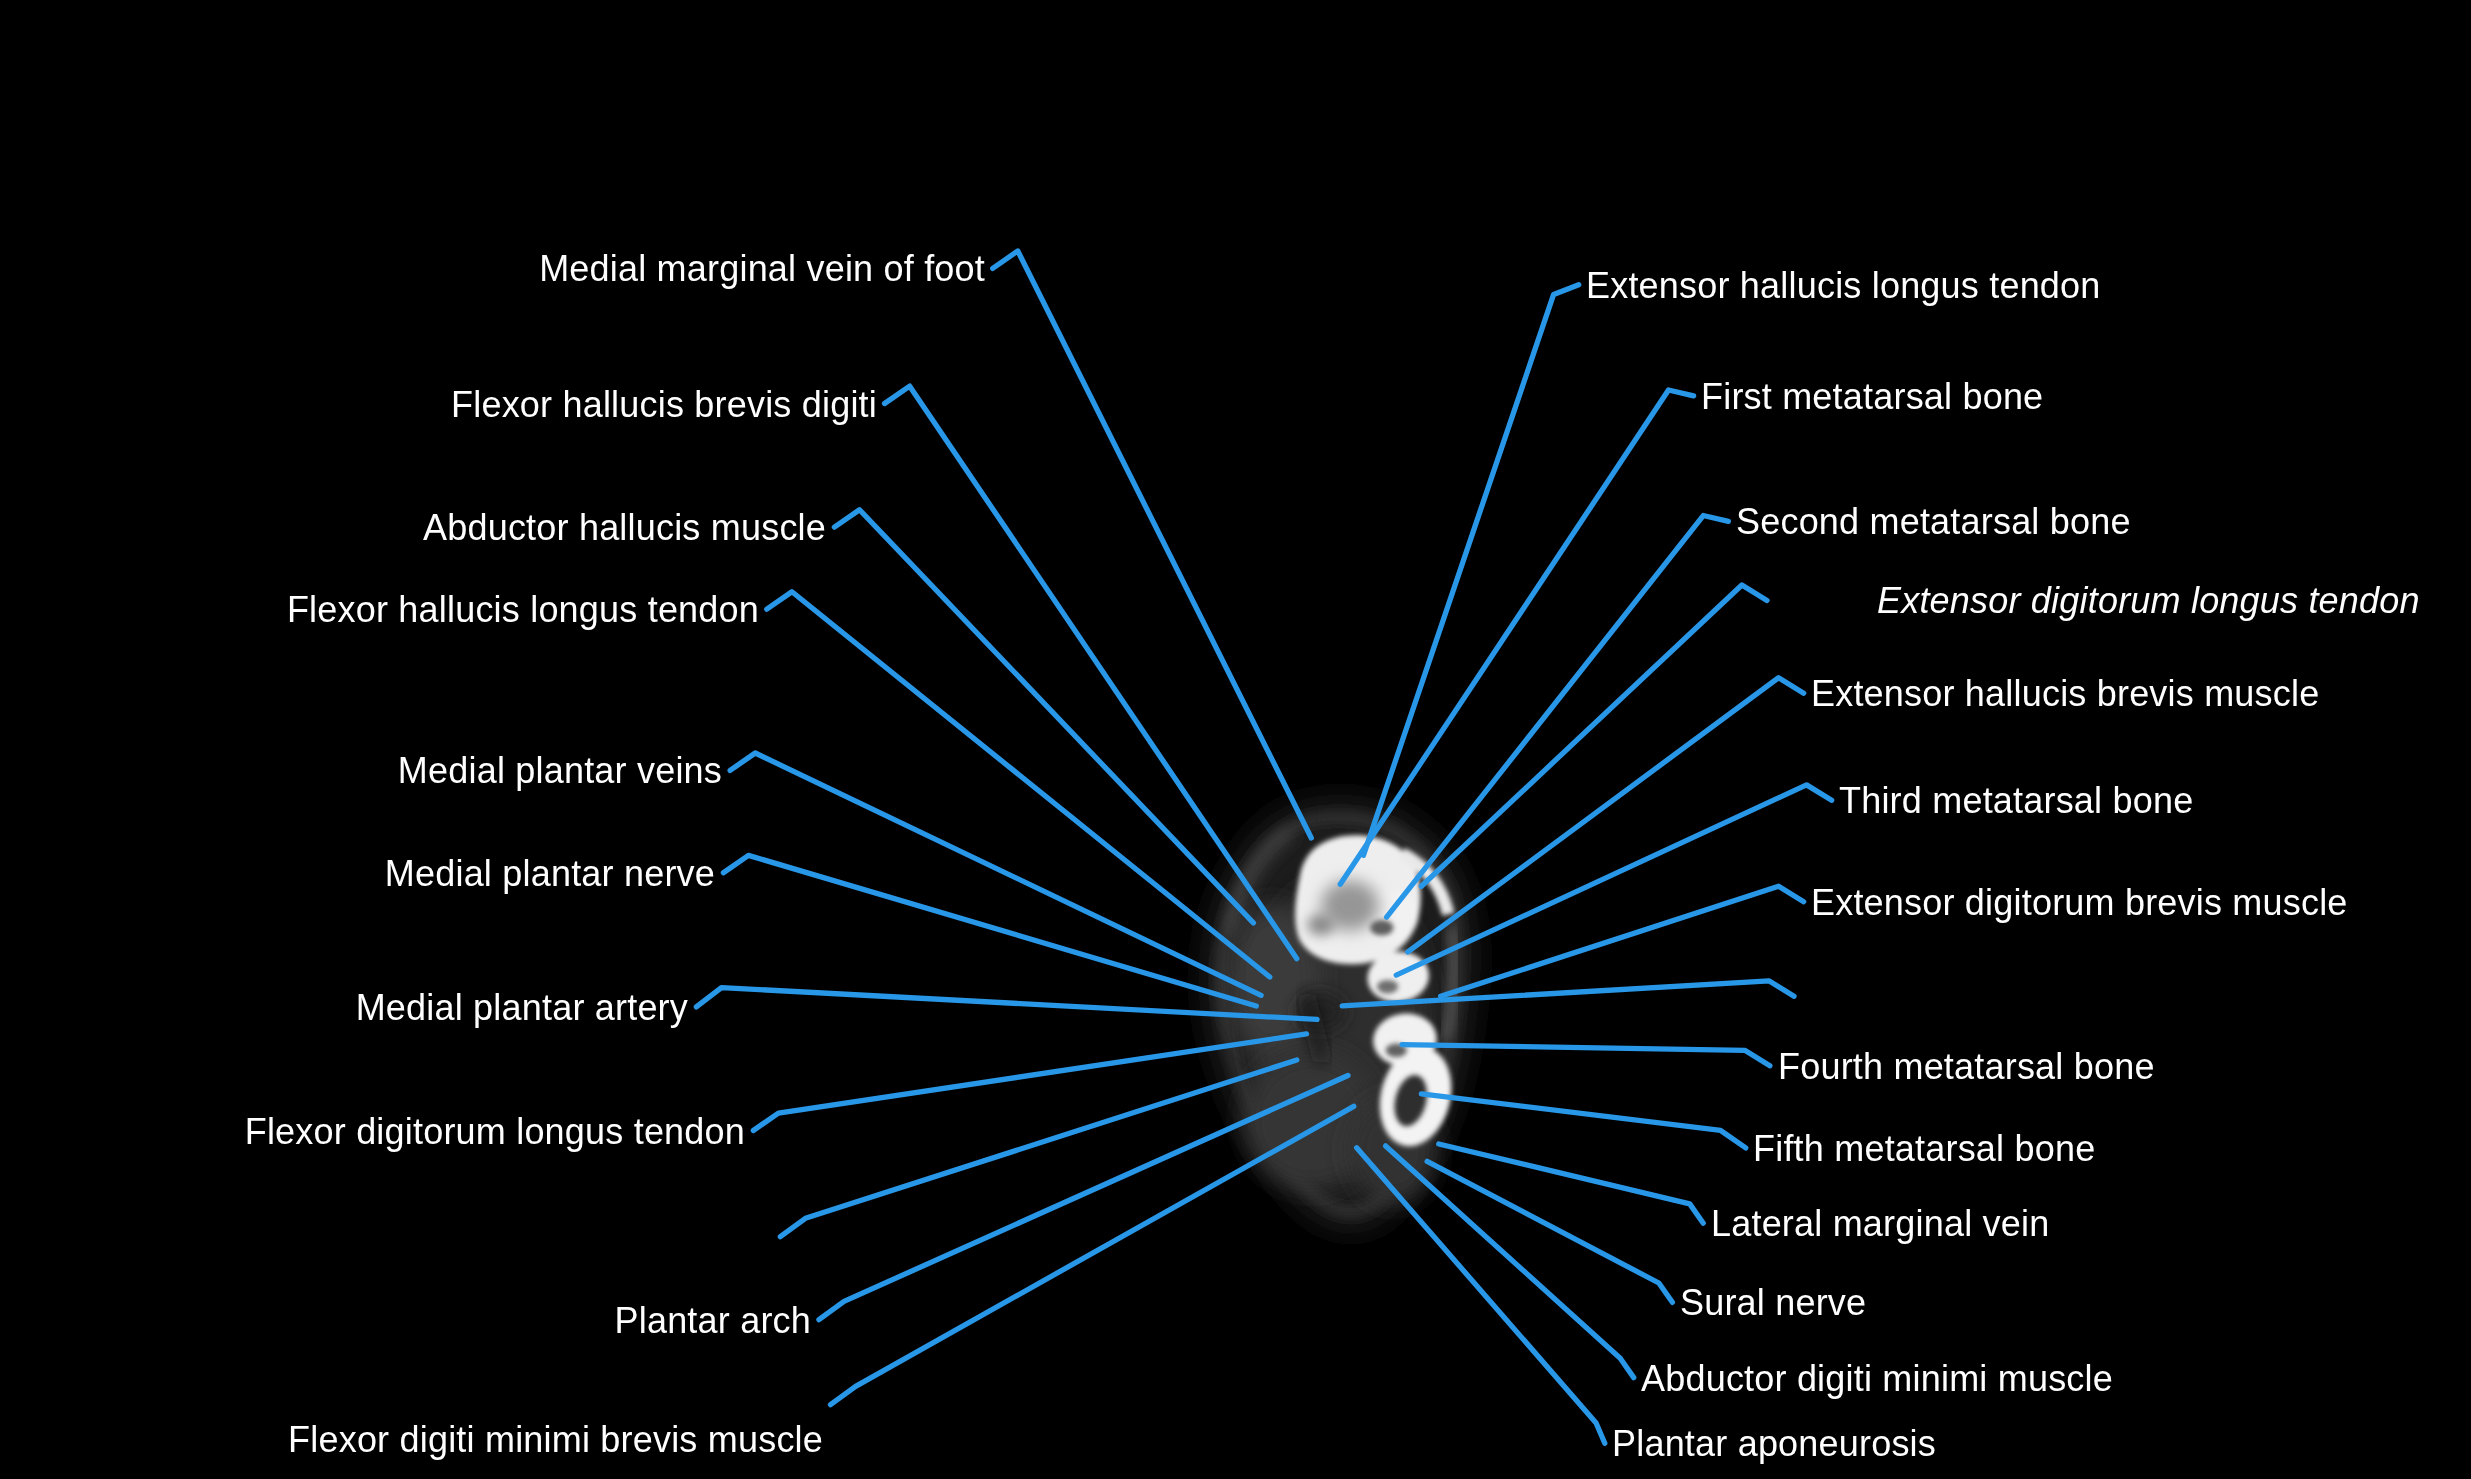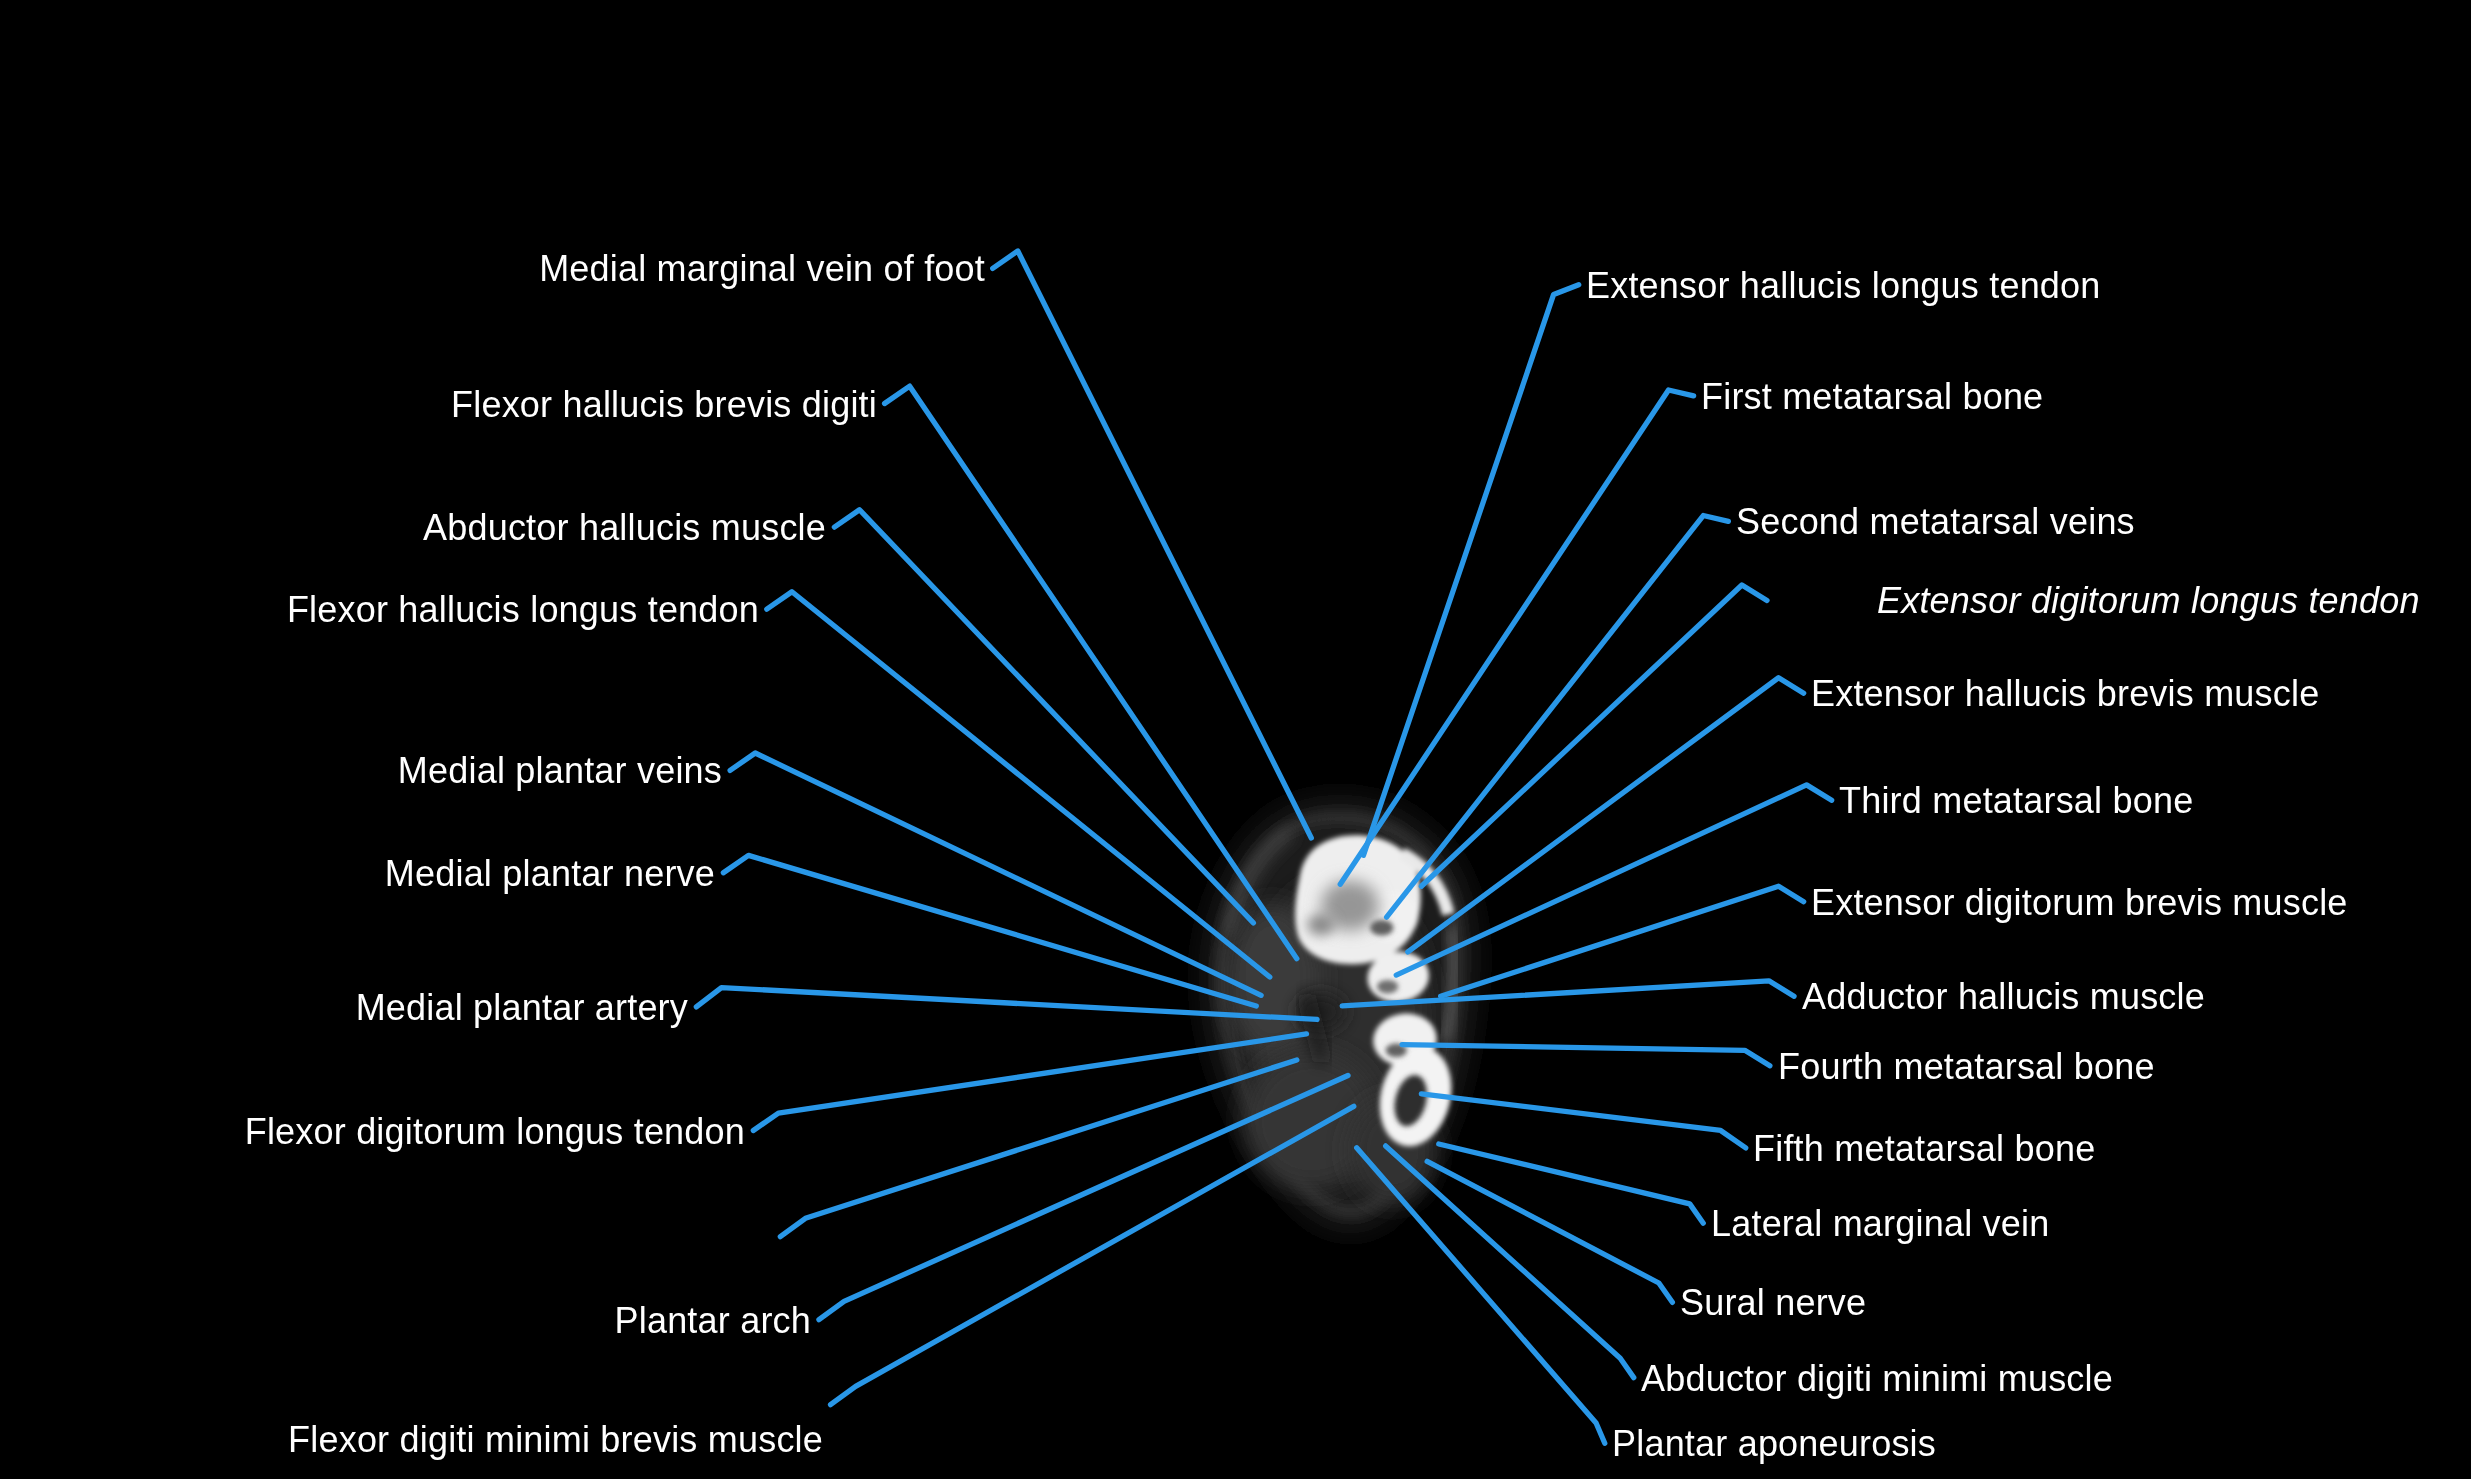--- a/index.html
+++ b/index.html
@@ -124,26 +124,25 @@
       <div class="label left" style="left: 826px; top: 529px;">Abductor hallucis muscle</div>
       <div class="label left" style="left: 759px; top: 611px;">Flexor hallucis longus tendon</div>
       <div class="label left" style="left: 722px; top: 772px;">Medial plantar veins</div>
       <div class="label left" style="left: 715px; top: 875px;">Medial plantar nerve</div>
       <div class="label left" style="left: 688px; top: 1009px;">Medial plantar artery</div>
       <div class="label left" style="left: 745px; top: 1133px; text-align: center;">Flexor digitorum longus tendon</div>
       <div class="label left" style="left: 811px; top: 1322px;">Plantar arch</div>
       <div class="label left" style="left: 823px; top: 1407px; margin-top: 34px;">Flexor digiti minimi brevis muscle</div>
       <div class="label right" style="left: 1586px; top: 287px;">Extensor hallucis longus tendon</div>
       <div class="label right" style="left: 1701px; top: 398px;">First metatarsal bone</div>
-      <div class="label right" style="left: 1736px; top: 523px;">Second metatarsal veins</div>
+      <div class="label right" style="left: 1736px; top: 523px;">Second metatarsal bone</div>
       <div class="label right" style="left: 1877px; top: 602px; font-style: italic;">Extensor digitorum longus tendon</div>
       <div class="label right" style="left: 1811px; top: 695px;">Extensor hallucis brevis muscle</div>
       <div class="label right" style="left: 1839px; top: 802px;">Third metatarsal bone</div>
       <div class="label right" style="left: 1811px; top: 904px;">Extensor digitorum brevis muscle</div>
-      <div class="label right" style="left: 1802px; top: 998px;">Adductor hallucis muscle</div>
       <div class="label right" style="left: 1778px; top: 1068px;">Fourth metatarsal bone</div>
       <div class="label right" style="left: 1753px; top: 1150px;">Fifth metatarsal bone</div>
       <div class="label right" style="left: 1711px; top: 1225px;">Lateral marginal vein</div>
       <div class="label right" style="left: 1680px; top: 1304px;">Sural nerve</div>
       <div class="label right" style="left: 1641px; top: 1380px;">Abductor digiti minimi muscle</div>
       <div class="label right" style="left: 1612px; top: 1445px;">Plantar aponeurosis</div>
     </div>
 </div>
 
 

